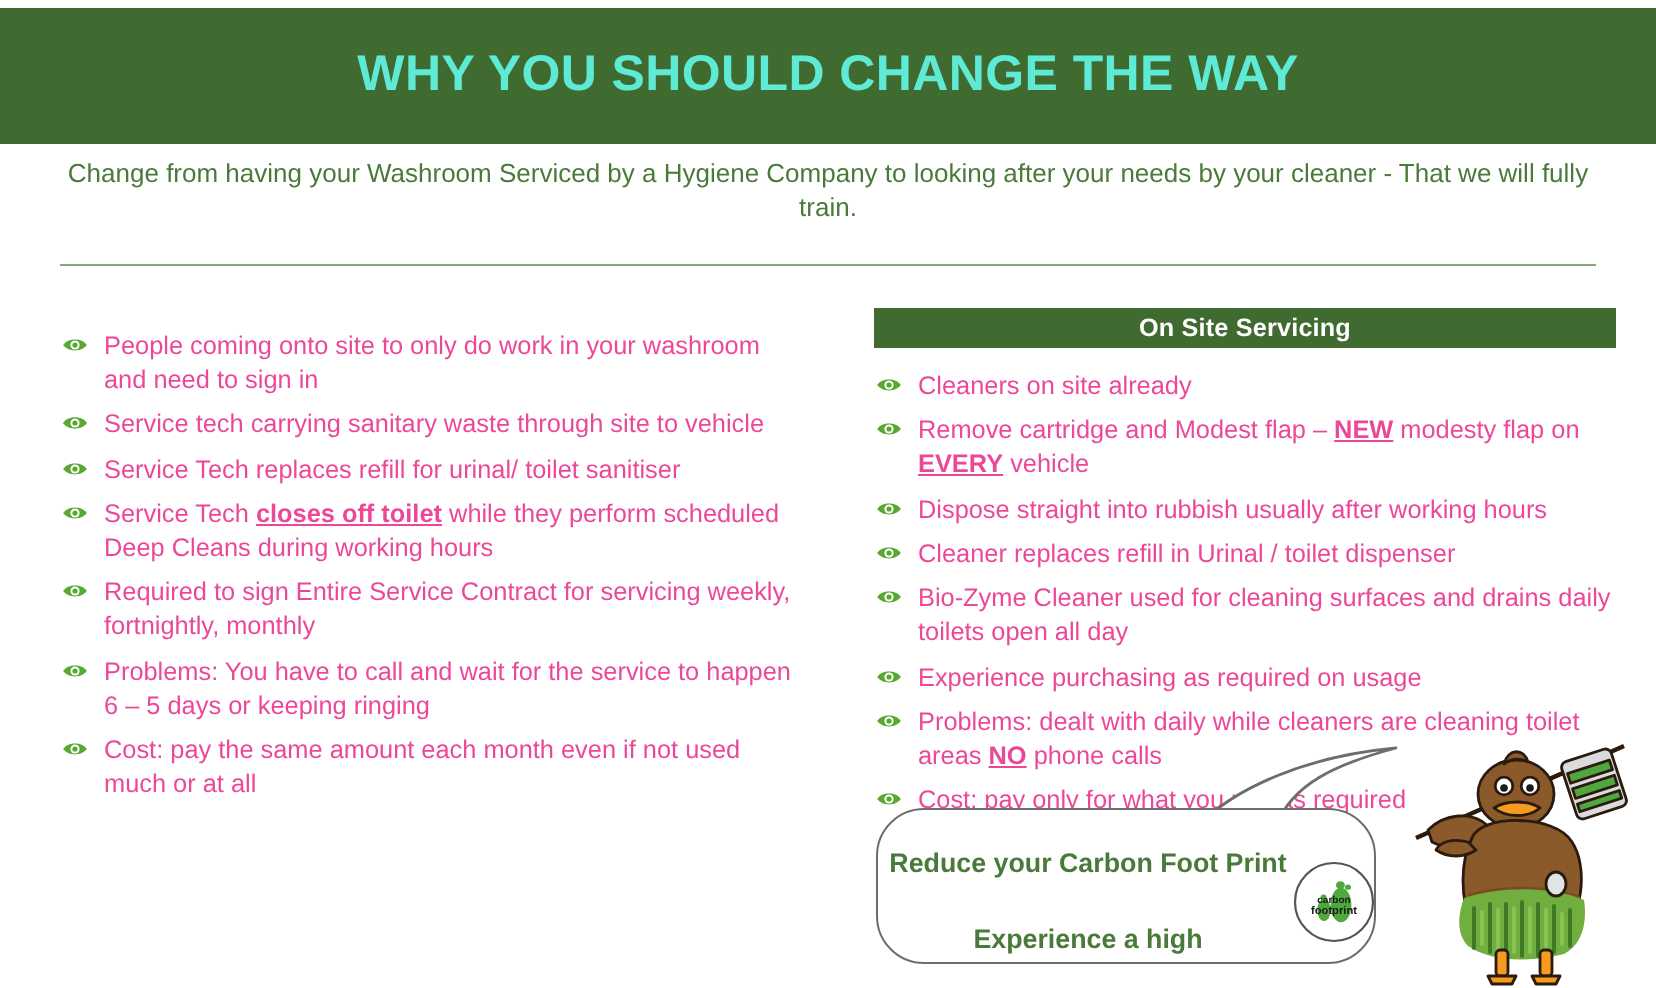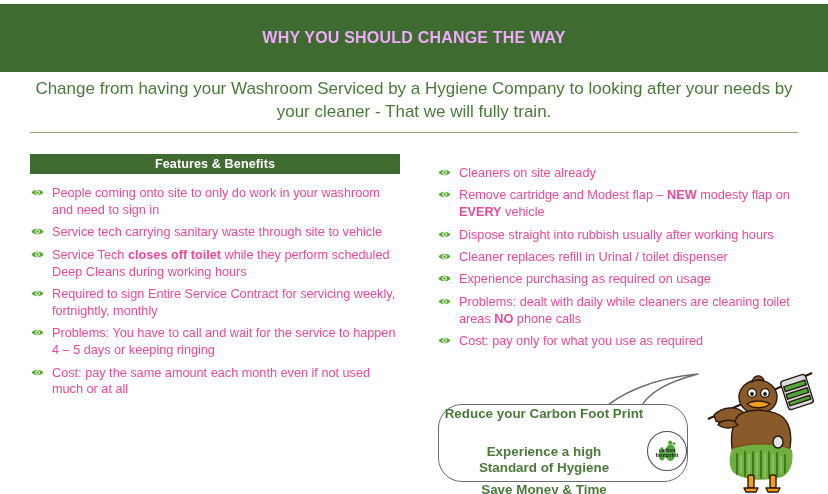--- a/index.html
+++ b/index.html
@@ -28,38 +28,38 @@
     top: 4px;
     width: 828px;
     height: 68px;
     background: #3F6B30;
     display: flex;
     flex-direction: column;
     align-items: center;
     justify-content: center;
   }
   .header-line {
-    color: #f0abfc;
+    color: #5eead4;
     font-weight: bold;
-    font-size: 16px;
+    font-size: 25px;
     letter-spacing: 0.2px;
     line-height: 1.42;
     text-align: center;
     white-space: nowrap;
   }
 
   
   #subtitle {
     position: absolute;
     left: 26px;
     top: 78px;
     width: 776px;
     text-align: center;
     color: #4A7A3A;
-    font-size: 17px;
+    font-size: 13px;
     line-height: 1.33;
   }
   #divider {
     position: absolute;
     left: 30px;
     top: 132px;
     width: 768px;
     height: 1px;
     background: #89A97A;
   }
@@ -99,21 +99,21 @@
     color: #ec4899;
   }
   .bullet-icon {
     position: absolute;
     left: 1px;
     top: 3px;
     width: 13px;
     height: 9px;
     display: block;
   }
-  li b { font-weight: bold; }
+  li b { font-weight: bold; text-decoration: underline; }
 
   
   #bubble {
     position: absolute;
     left: 438px;
     top: 404px;
     width: 250px;
     height: 78px;
     border: 1.4px solid #6d6d6d;
     border-radius: 24px;
@@ -132,21 +132,21 @@
     position: absolute;
     left: 444px;
     top: 406px;
     width: 200px;
     text-align: center;
     color: #4A7A3A;
     font-weight: bold;
     font-size: 13.4px;
     line-height: 1.18;
   }
-  .bt-line { display: block; }
+  .bt-line { display: block; margin-top: 18px; }
   .bt-gap  { margin-top: 22px; }
   .bt-gap2 { margin-top: 7px; }
 
   #carbon-badge {
     position: absolute;
     left: 646px;
     top: 430px;
     width: 42px;
     height: 42px;
   }
@@ -165,66 +165,66 @@
 <div id="page">
 
   <div id="header-bar">
     <div class="header-line">WHY YOU SHOULD CHANGE THE WAY</div>
   </div>
 
   <div id="subtitle">Change from having your Washroom Serviced by a  Hygiene Company to looking after your needs by your cleaner - That we will fully train.</div>
   <div id="divider"></div>
 
   <div class="col" id="col-left">
-    <div class="section-bar">Features &amp; Benefits</div>
     <ul class="bullets" id="list-left">
         <li><svg class="bullet-icon" viewBox="0 0 13 9">
             <path d="M0.6 4.5 C3 0.9, 10 0.9, 12.4 4.5 C10 8.1, 3 8.1, 0.6 4.5 Z" fill="#59A832"></path>
             <ellipse cx="6.5" cy="4.5" rx="2.3" ry="2.3" fill="#ffffff"></ellipse>
             <ellipse cx="6.5" cy="4.5" rx="1.3" ry="1.3" fill="#59A832"></ellipse>
           </svg><span><span>People coming onto site to only do work in your washroom and need to sign in</span></span></li>
         <li><svg class="bullet-icon" viewBox="0 0 13 9">
             <path d="M0.6 4.5 C3 0.9, 10 0.9, 12.4 4.5 C10 8.1, 3 8.1, 0.6 4.5 Z" fill="#59A832"></path>
             <ellipse cx="6.5" cy="4.5" rx="2.3" ry="2.3" fill="#ffffff"></ellipse>
             <ellipse cx="6.5" cy="4.5" rx="1.3" ry="1.3" fill="#59A832"></ellipse>
           </svg></li>
         <li><svg class="bullet-icon" viewBox="0 0 13 9">
             <path d="M0.6 4.5 C3 0.9, 10 0.9, 12.4 4.5 C10 8.1, 3 8.1, 0.6 4.5 Z" fill="#59A832"></path>
             <ellipse cx="6.5" cy="4.5" rx="2.3" ry="2.3" fill="#ffffff"></ellipse>
             <ellipse cx="6.5" cy="4.5" rx="1.3" ry="1.3" fill="#59A832"></ellipse>
           </svg><span><span>Service tech carrying sanitary waste through site to vehicle</span></span></li>
         <li><svg class="bullet-icon" viewBox="0 0 13 9">
             <path d="M0.6 4.5 C3 0.9, 10 0.9, 12.4 4.5 C10 8.1, 3 8.1, 0.6 4.5 Z" fill="#59A832"></path>
             <ellipse cx="6.5" cy="4.5" rx="2.3" ry="2.3" fill="#ffffff"></ellipse>
             <ellipse cx="6.5" cy="4.5" rx="1.3" ry="1.3" fill="#59A832"></ellipse>
-          </svg></li>
+          </svg><span><span>Service Tech replaces refill for urinal/ toilet sanitiser</span></span></li>
         <li><svg class="bullet-icon" viewBox="0 0 13 9">
             <path d="M0.6 4.5 C3 0.9, 10 0.9, 12.4 4.5 C10 8.1, 3 8.1, 0.6 4.5 Z" fill="#59A832"></path>
             <ellipse cx="6.5" cy="4.5" rx="2.3" ry="2.3" fill="#ffffff"></ellipse>
             <ellipse cx="6.5" cy="4.5" rx="1.3" ry="1.3" fill="#59A832"></ellipse>
           </svg><span><span>Service Tech </span><b>closes off toilet</b><span> while they perform scheduled Deep Cleans during working hours</span></span></li>
         <li><svg class="bullet-icon" viewBox="0 0 13 9">
             <path d="M0.6 4.5 C3 0.9, 10 0.9, 12.4 4.5 C10 8.1, 3 8.1, 0.6 4.5 Z" fill="#59A832"></path>
             <ellipse cx="6.5" cy="4.5" rx="2.3" ry="2.3" fill="#ffffff"></ellipse>
             <ellipse cx="6.5" cy="4.5" rx="1.3" ry="1.3" fill="#59A832"></ellipse>
           </svg><span><span>Required to sign Entire Service Contract for servicing weekly, fortnightly, monthly</span></span></li>
         <li><svg class="bullet-icon" viewBox="0 0 13 9">
             <path d="M0.6 4.5 C3 0.9, 10 0.9, 12.4 4.5 C10 8.1, 3 8.1, 0.6 4.5 Z" fill="#59A832"></path>
             <ellipse cx="6.5" cy="4.5" rx="2.3" ry="2.3" fill="#ffffff"></ellipse>
             <ellipse cx="6.5" cy="4.5" rx="1.3" ry="1.3" fill="#59A832"></ellipse>
-          </svg><span><span>Problems: You have to call and wait for the service to happen 4 – 5 days or keeping ringing</span></span></li>
+          </svg><span><span>Problems: You have to call and wait for the service to happen 6 – 5 days or keeping ringing</span></span></li>
         <li><svg class="bullet-icon" viewBox="0 0 13 9">
             <path d="M0.6 4.5 C3 0.9, 10 0.9, 12.4 4.5 C10 8.1, 3 8.1, 0.6 4.5 Z" fill="#59A832"></path>
             <ellipse cx="6.5" cy="4.5" rx="2.3" ry="2.3" fill="#ffffff"></ellipse>
             <ellipse cx="6.5" cy="4.5" rx="1.3" ry="1.3" fill="#59A832"></ellipse>
           </svg><span><span>Cost: pay the same amount each month even if not used much or at all</span></span></li>
       </ul>
   </div>
 
   <div class="col" id="col-right">
+    <div class="section-bar">On Site Servicing</div>
     <ul class="bullets" id="list-right">
         <li><svg class="bullet-icon" viewBox="0 0 13 9">
             <path d="M0.6 4.5 C3 0.9, 10 0.9, 12.4 4.5 C10 8.1, 3 8.1, 0.6 4.5 Z" fill="#59A832"></path>
             <ellipse cx="6.5" cy="4.5" rx="2.3" ry="2.3" fill="#ffffff"></ellipse>
             <ellipse cx="6.5" cy="4.5" rx="1.3" ry="1.3" fill="#59A832"></ellipse>
           </svg><span><span>Cleaners on site already</span></span></li>
         <li><svg class="bullet-icon" viewBox="0 0 13 9">
             <path d="M0.6 4.5 C3 0.9, 10 0.9, 12.4 4.5 C10 8.1, 3 8.1, 0.6 4.5 Z" fill="#59A832"></path>
             <ellipse cx="6.5" cy="4.5" rx="2.3" ry="2.3" fill="#ffffff"></ellipse>
             <ellipse cx="6.5" cy="4.5" rx="1.3" ry="1.3" fill="#59A832"></ellipse>
@@ -236,21 +236,21 @@
           </svg><span><span>Dispose straight into rubbish usually after working hours</span></span></li>
         <li><svg class="bullet-icon" viewBox="0 0 13 9">
             <path d="M0.6 4.5 C3 0.9, 10 0.9, 12.4 4.5 C10 8.1, 3 8.1, 0.6 4.5 Z" fill="#59A832"></path>
             <ellipse cx="6.5" cy="4.5" rx="2.3" ry="2.3" fill="#ffffff"></ellipse>
             <ellipse cx="6.5" cy="4.5" rx="1.3" ry="1.3" fill="#59A832"></ellipse>
           </svg><span><span>Cleaner replaces refill in Urinal / toilet dispenser</span></span></li>
         <li><svg class="bullet-icon" viewBox="0 0 13 9">
             <path d="M0.6 4.5 C3 0.9, 10 0.9, 12.4 4.5 C10 8.1, 3 8.1, 0.6 4.5 Z" fill="#59A832"></path>
             <ellipse cx="6.5" cy="4.5" rx="2.3" ry="2.3" fill="#ffffff"></ellipse>
             <ellipse cx="6.5" cy="4.5" rx="1.3" ry="1.3" fill="#59A832"></ellipse>
-          </svg></li>
+          </svg><span><span>Bio-Zyme Cleaner used for cleaning surfaces and drains daily toilets open all day</span></span></li>
         <li><svg class="bullet-icon" viewBox="0 0 13 9">
             <path d="M0.6 4.5 C3 0.9, 10 0.9, 12.4 4.5 C10 8.1, 3 8.1, 0.6 4.5 Z" fill="#59A832"></path>
             <ellipse cx="6.5" cy="4.5" rx="2.3" ry="2.3" fill="#ffffff"></ellipse>
             <ellipse cx="6.5" cy="4.5" rx="1.3" ry="1.3" fill="#59A832"></ellipse>
           </svg><span><span>Experience purchasing as required on usage</span></span></li>
         <li><svg class="bullet-icon" viewBox="0 0 13 9">
             <path d="M0.6 4.5 C3 0.9, 10 0.9, 12.4 4.5 C10 8.1, 3 8.1, 0.6 4.5 Z" fill="#59A832"></path>
             <ellipse cx="6.5" cy="4.5" rx="2.3" ry="2.3" fill="#ffffff"></ellipse>
             <ellipse cx="6.5" cy="4.5" rx="1.3" ry="1.3" fill="#59A832"></ellipse>
           </svg><span><span>Problems: dealt with daily while cleaners are cleaning toilet areas </span><b>NO</b><span> phone calls</span></span></li>

